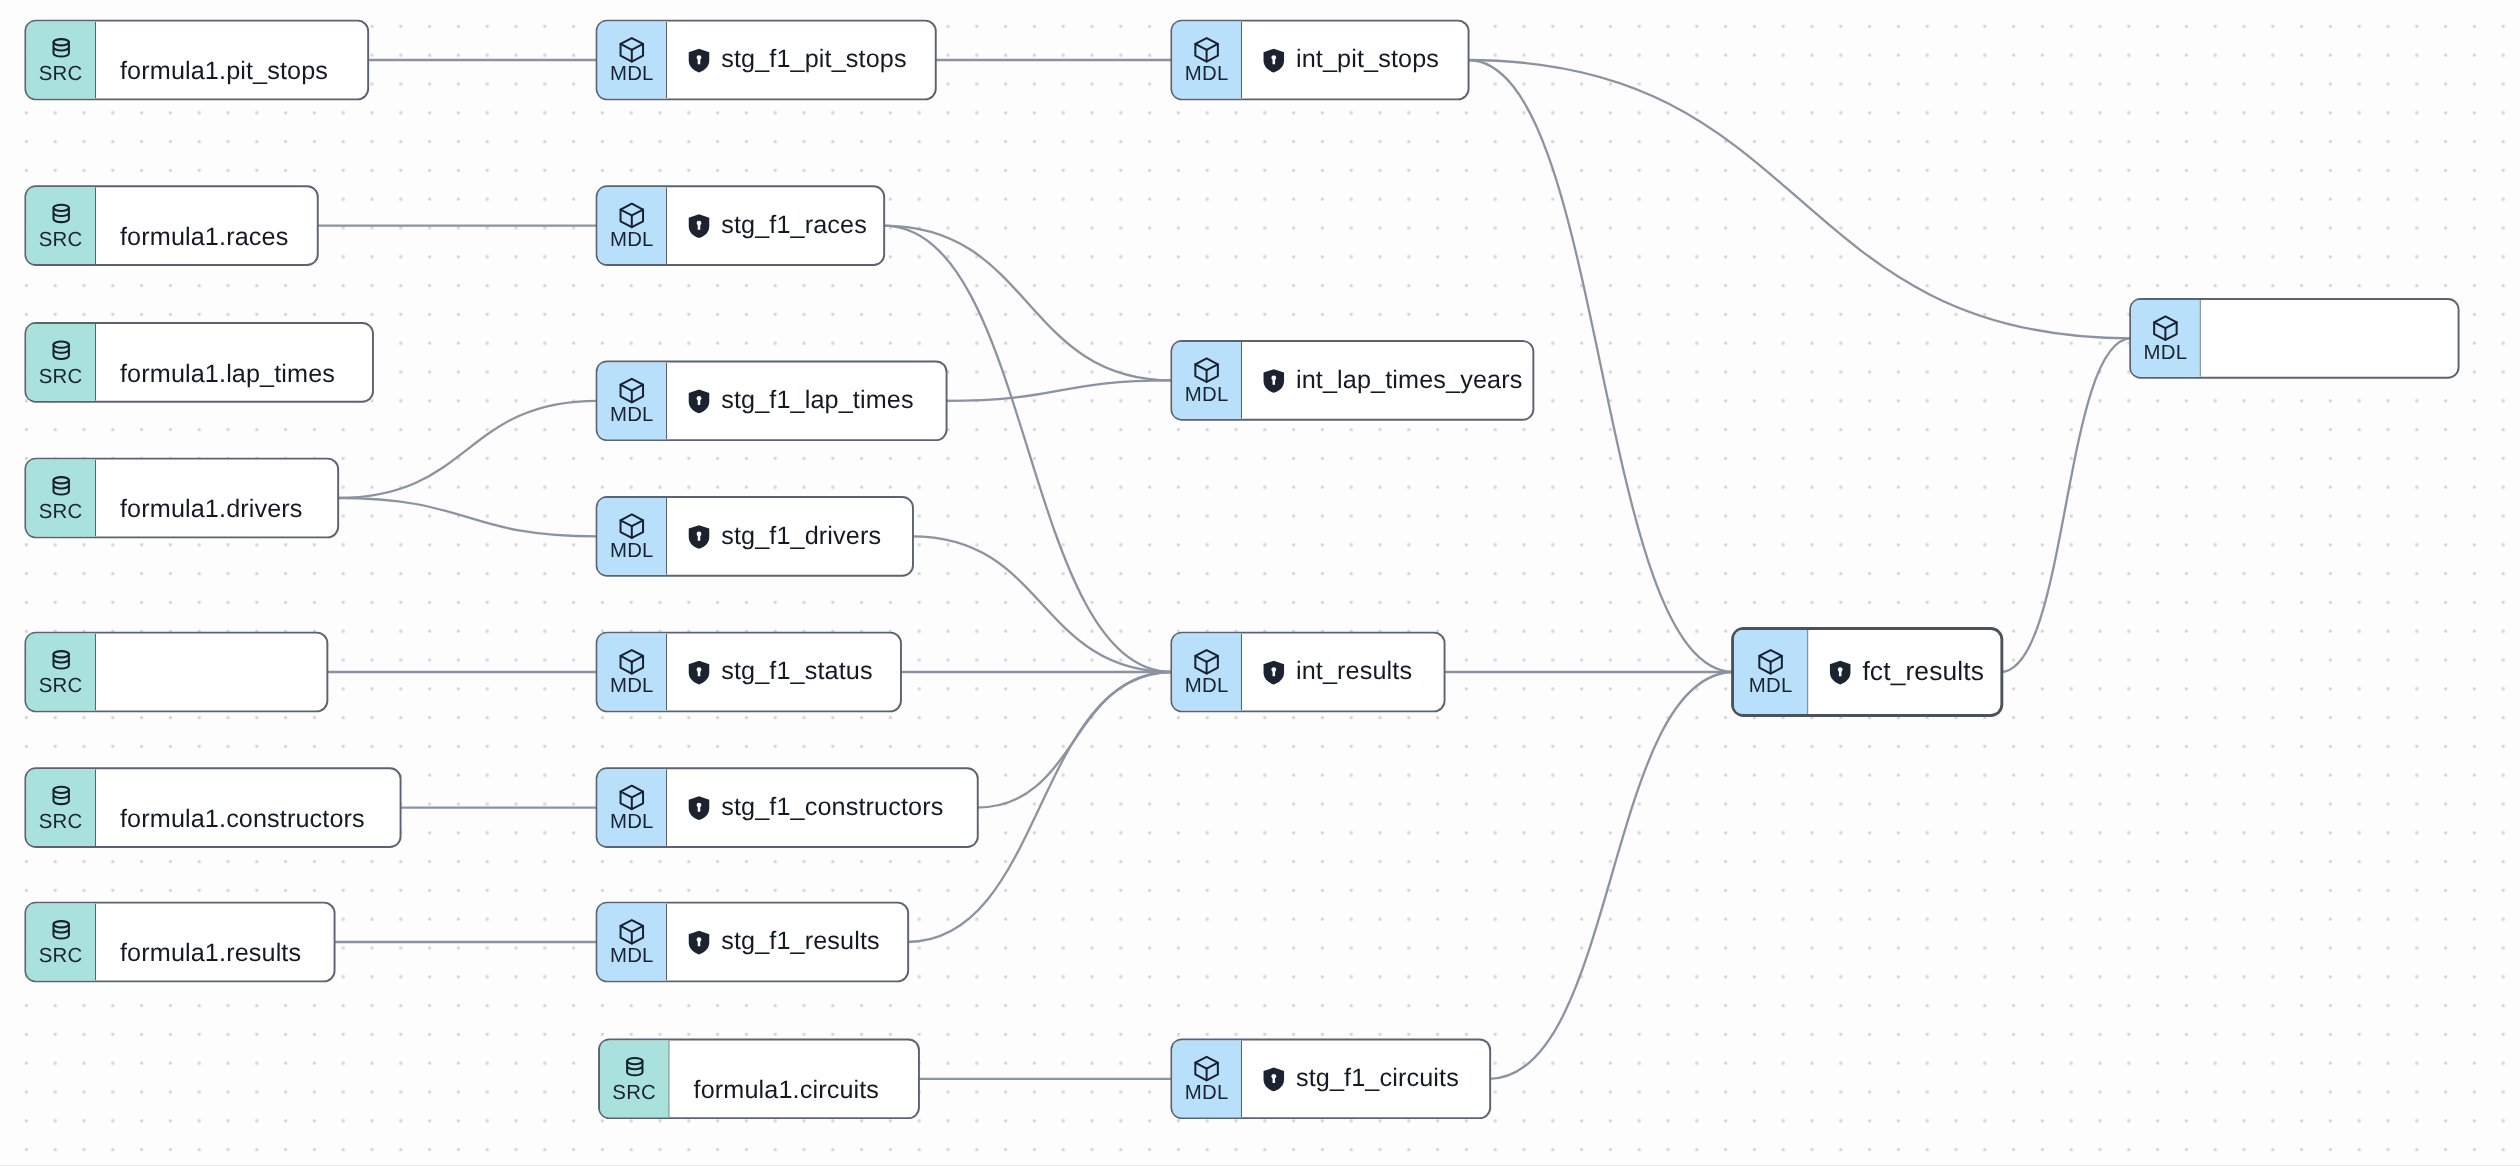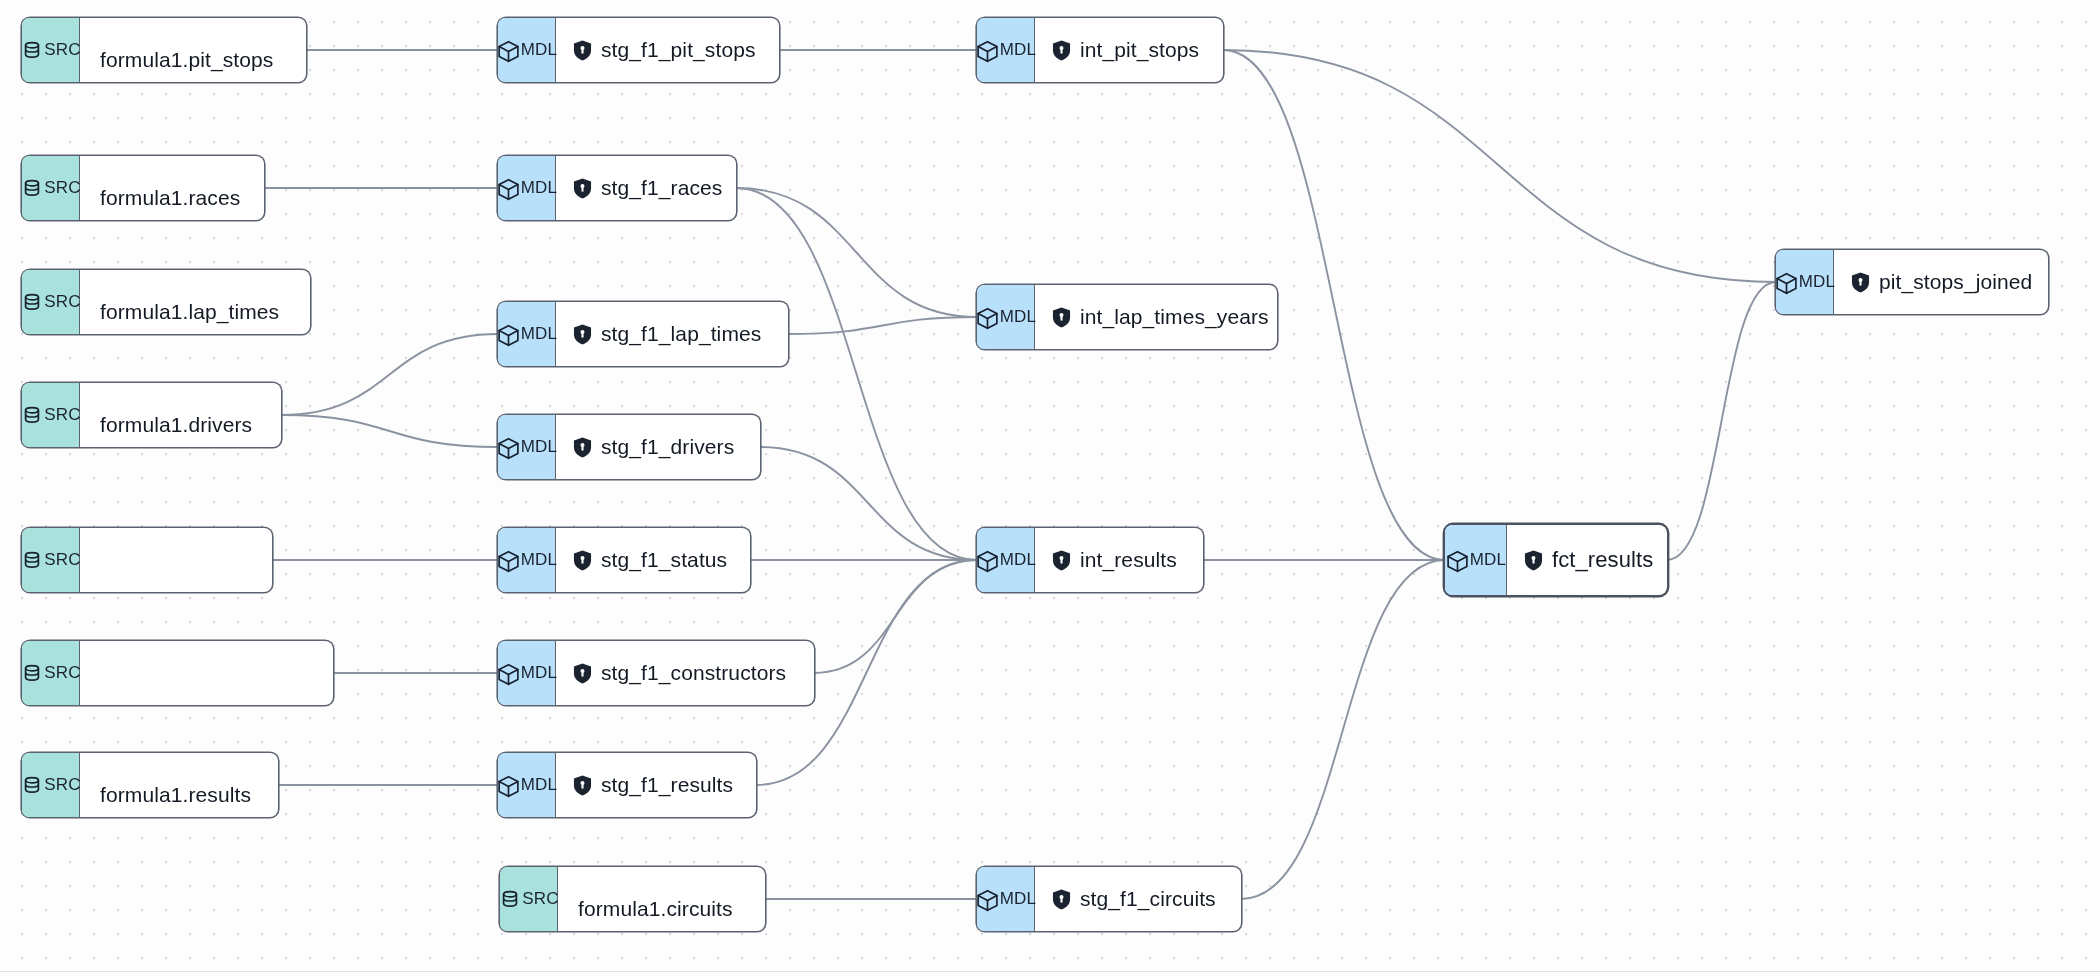--- a/index.html
+++ b/index.html
@@ -46,20 +46,21 @@
   .node.emph {
     height: 70px;
     box-shadow: 0 0 0 2.4px #4b525e;
   }
   .node-badge {
     width: 58px;
     flex: 0 0 58px;
     border-top-left-radius: 7px;
     border-bottom-left-radius: 7px;
     display: flex;
+    flex-direction: column;
     align-items: center;
     justify-content: center;
     gap: 0px;
     border-right: 1.5px solid #5c6370;
   }
   .node.src .node-badge { background: #a9e2dc; }
   .node.mdl .node-badge { background: #b8e0fb; }
   .node.emph .node-badge { width: 62px; flex: 0 0 62px; }
   .badge-icon {
     display: block;
@@ -183,20 +184,23 @@
       </div>
       <div class="node src" style="left: 22px; top: 641px; width: 311px;">
         <div class="node-badge">
           <span class="badge-icon"><svg width="24" height="24" viewBox="0 0 24 24" fill="none" stroke="#17202e" stroke-width="1.7" stroke-linecap="round" stroke-linejoin="round">
               <ellipse cx="12" cy="6.2" rx="6.4" ry="2.6"></ellipse>
               <path d="M5.6 6.2v4.2c0 1.44 2.87 2.6 6.4 2.6s6.4-1.16 6.4-2.6V6.2"></path>
               <path d="M5.6 11.3v4.2c0 1.44 2.87 2.6 6.4 2.6s6.4-1.16 6.4-2.6v-4.2"></path>
             </svg></span>
           <span class="badge-text">SRC</span>
         </div>
+        <div class="node-body">
+          <span class="node-label">formula1.constructors</span>
+        </div>
       </div>
       <div class="node src" style="left: 22px; top: 753px; width: 256px;">
         <div class="node-badge">
           <span class="badge-icon"><svg width="24" height="24" viewBox="0 0 24 24" fill="none" stroke="#17202e" stroke-width="1.7" stroke-linecap="round" stroke-linejoin="round">
               <ellipse cx="12" cy="6.2" rx="6.4" ry="2.6"></ellipse>
               <path d="M5.6 6.2v4.2c0 1.44 2.87 2.6 6.4 2.6s6.4-1.16 6.4-2.6V6.2"></path>
               <path d="M5.6 11.3v4.2c0 1.44 2.87 2.6 6.4 2.6s6.4-1.16 6.4-2.6v-4.2"></path>
             </svg></span>
           <span class="badge-text">SRC</span>
         </div>
@@ -434,24 +438,16 @@
         </div>
       </div>
       <div class="node mdl" style="left: 1776px; top: 250px; width: 272px;">
         <div class="node-badge">
           <span class="badge-icon"><svg width="25" height="25" viewBox="0 0 24 24" fill="none" stroke="#17202e" stroke-width="1.6" stroke-linecap="round" stroke-linejoin="round">
               <path d="M12 2.6 21 7.3v9.4L12 21.4 3 16.7V7.3z"></path>
               <path d="M3 7.3 12 12l9-4.7"></path>
               <path d="M12 12v9.4"></path>
             </svg></span>
           <span class="badge-text">MDL</span>
-        </div>
-        <div class="node-body">
-          <span class="shield-icon"><svg width="19" height="21" viewBox="0 0 20 22" aria-hidden="true">
-              <path d="M10 0.6 19 3.6v7.2c0 5.2-3.7 9.1-9 10.6C4.7 19.9 1 16 1 10.8V3.6z" fill="#1c2330"></path>
-              <circle cx="10" cy="8.3" r="2.1" fill="#ffffff"></circle>
-              <path d="M8.9 8.6h2.2v5.6H8.9z" fill="#ffffff"></path>
-            </svg></span>
-          <span class="node-label">pit_stops_joined</span>
         </div>
       </div>
     </div>
 </div>
 
 </body></html>

